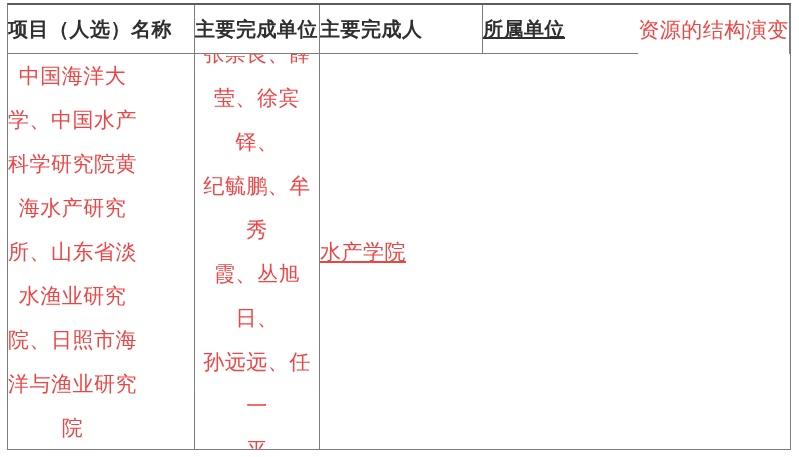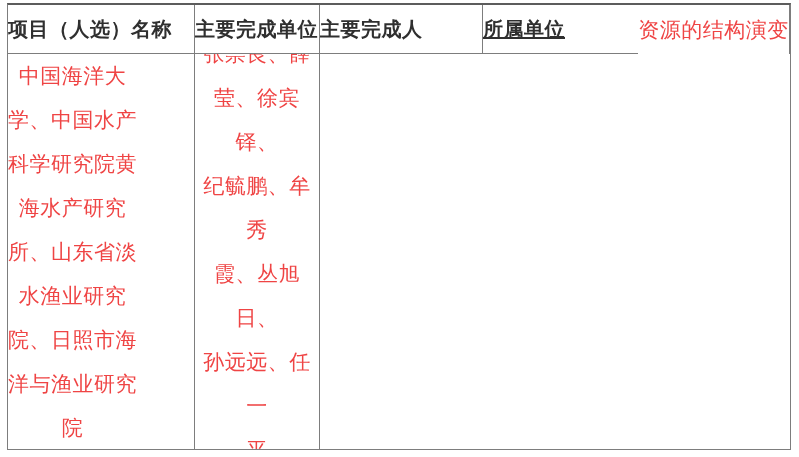--- a/index.html
+++ b/index.html
@@ -99,15 +99,18 @@
 院</div>
     </div>
     <div class="cell body">
       <div class="cell-inner"><span>张崇良、薛
 莹、徐宾铎、
 纪毓鹏、牟秀
 霞、</span><span class="underline">丛旭日</span><span>、
 孙远远、任一
 平</span></div>
     </div>
+    <div class="cell body last-col">
+      <div class="cell-inner">水产学院</div>
+    </div>
 
   </div>
 </div>
 
 </body></html>

